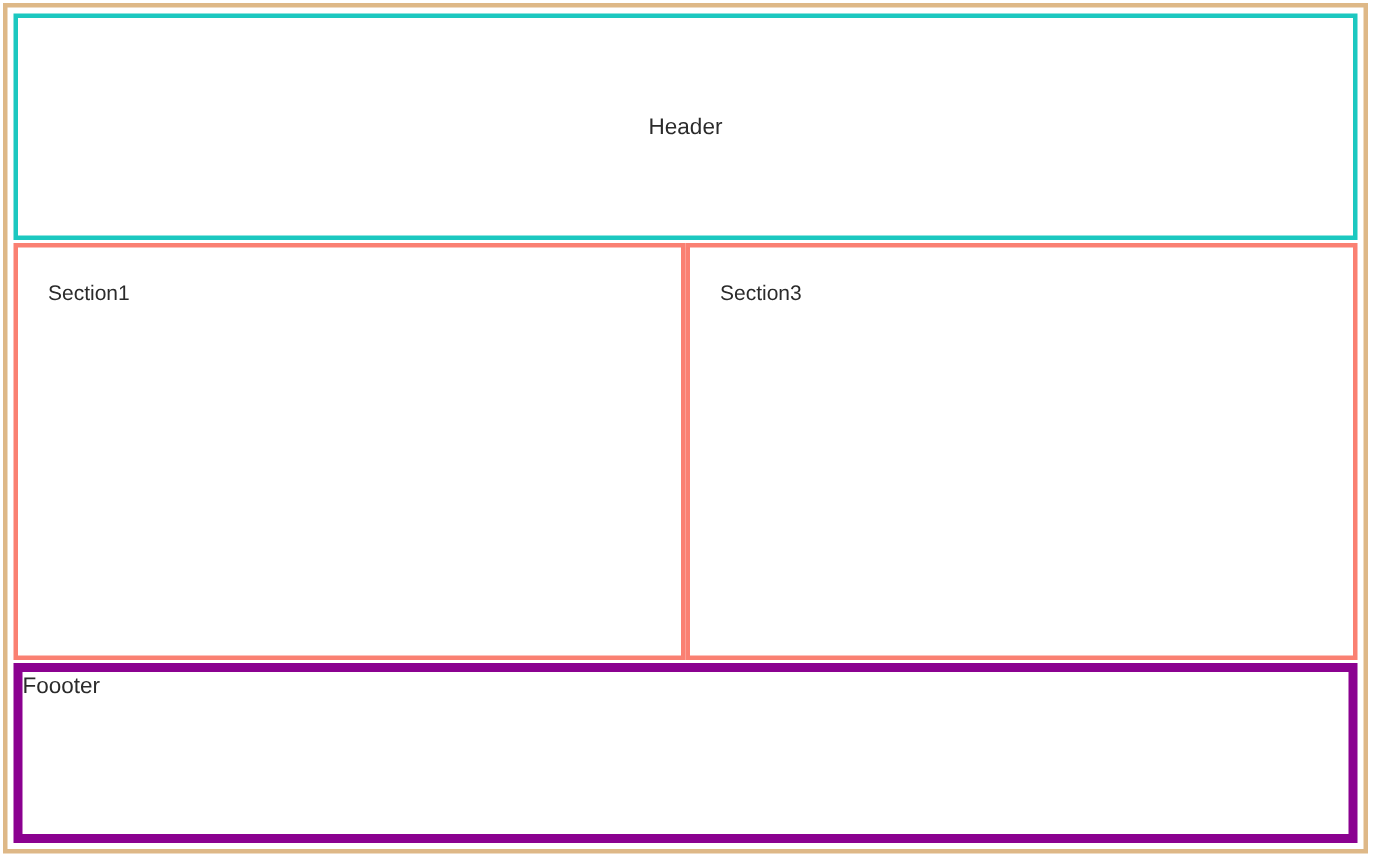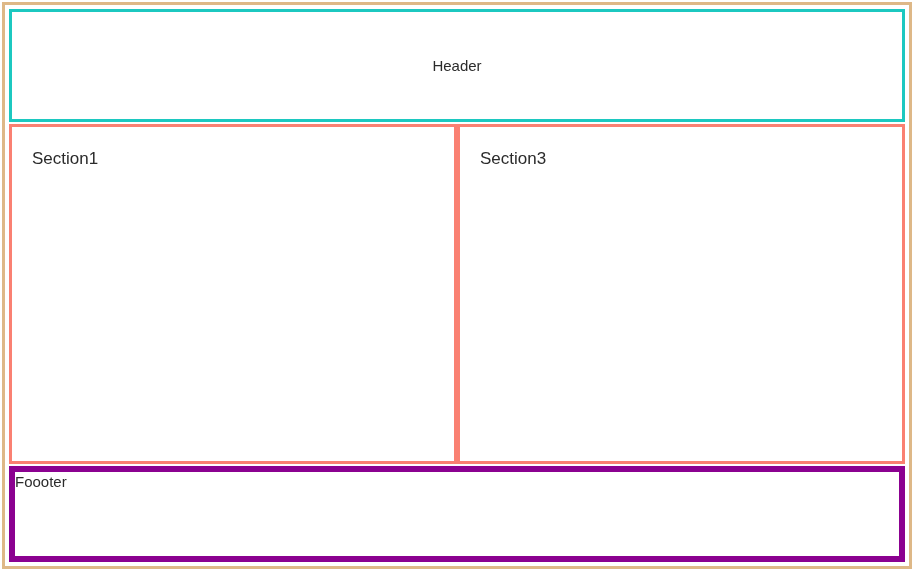--- a/index.html
+++ b/index.html
@@ -20,41 +20,41 @@
     margin: 2px 6px 5px 2px;
     border: 3px solid var(--page-border, #DEB887);
     padding: 4px;
     display: flex;
     flex-direction: column;
     gap: 2px;
     background: #ffffff;
   }
   .header {
     flex: none;
-    height: 113px;
+    height: 151px;
     border: 3px solid var(--header-border, #1CC8C0);
     display: flex;
     align-items: center;
     justify-content: center;
     font-size: 15px;
   }
   .sections {
     flex: 1;
     display: flex;
     min-height: 0;
   }
   .section {
     flex: 1 1 0;
     border: 3px solid var(--section-border, #FA8072);
     padding: 22px 20px;
-    font-size: 17px;
+    font-size: 14px;
   }
   .footer {
     flex: none;
-    height: 96px;
+    height: 120px;
     border: 6px solid var(--footer-border, #8B0190);
     font-size: 15px;
     line-height: 19px;
   }
   .label { display: inline-block; }
 </style>
 </head>
 <body>
 
 <div class="page">

